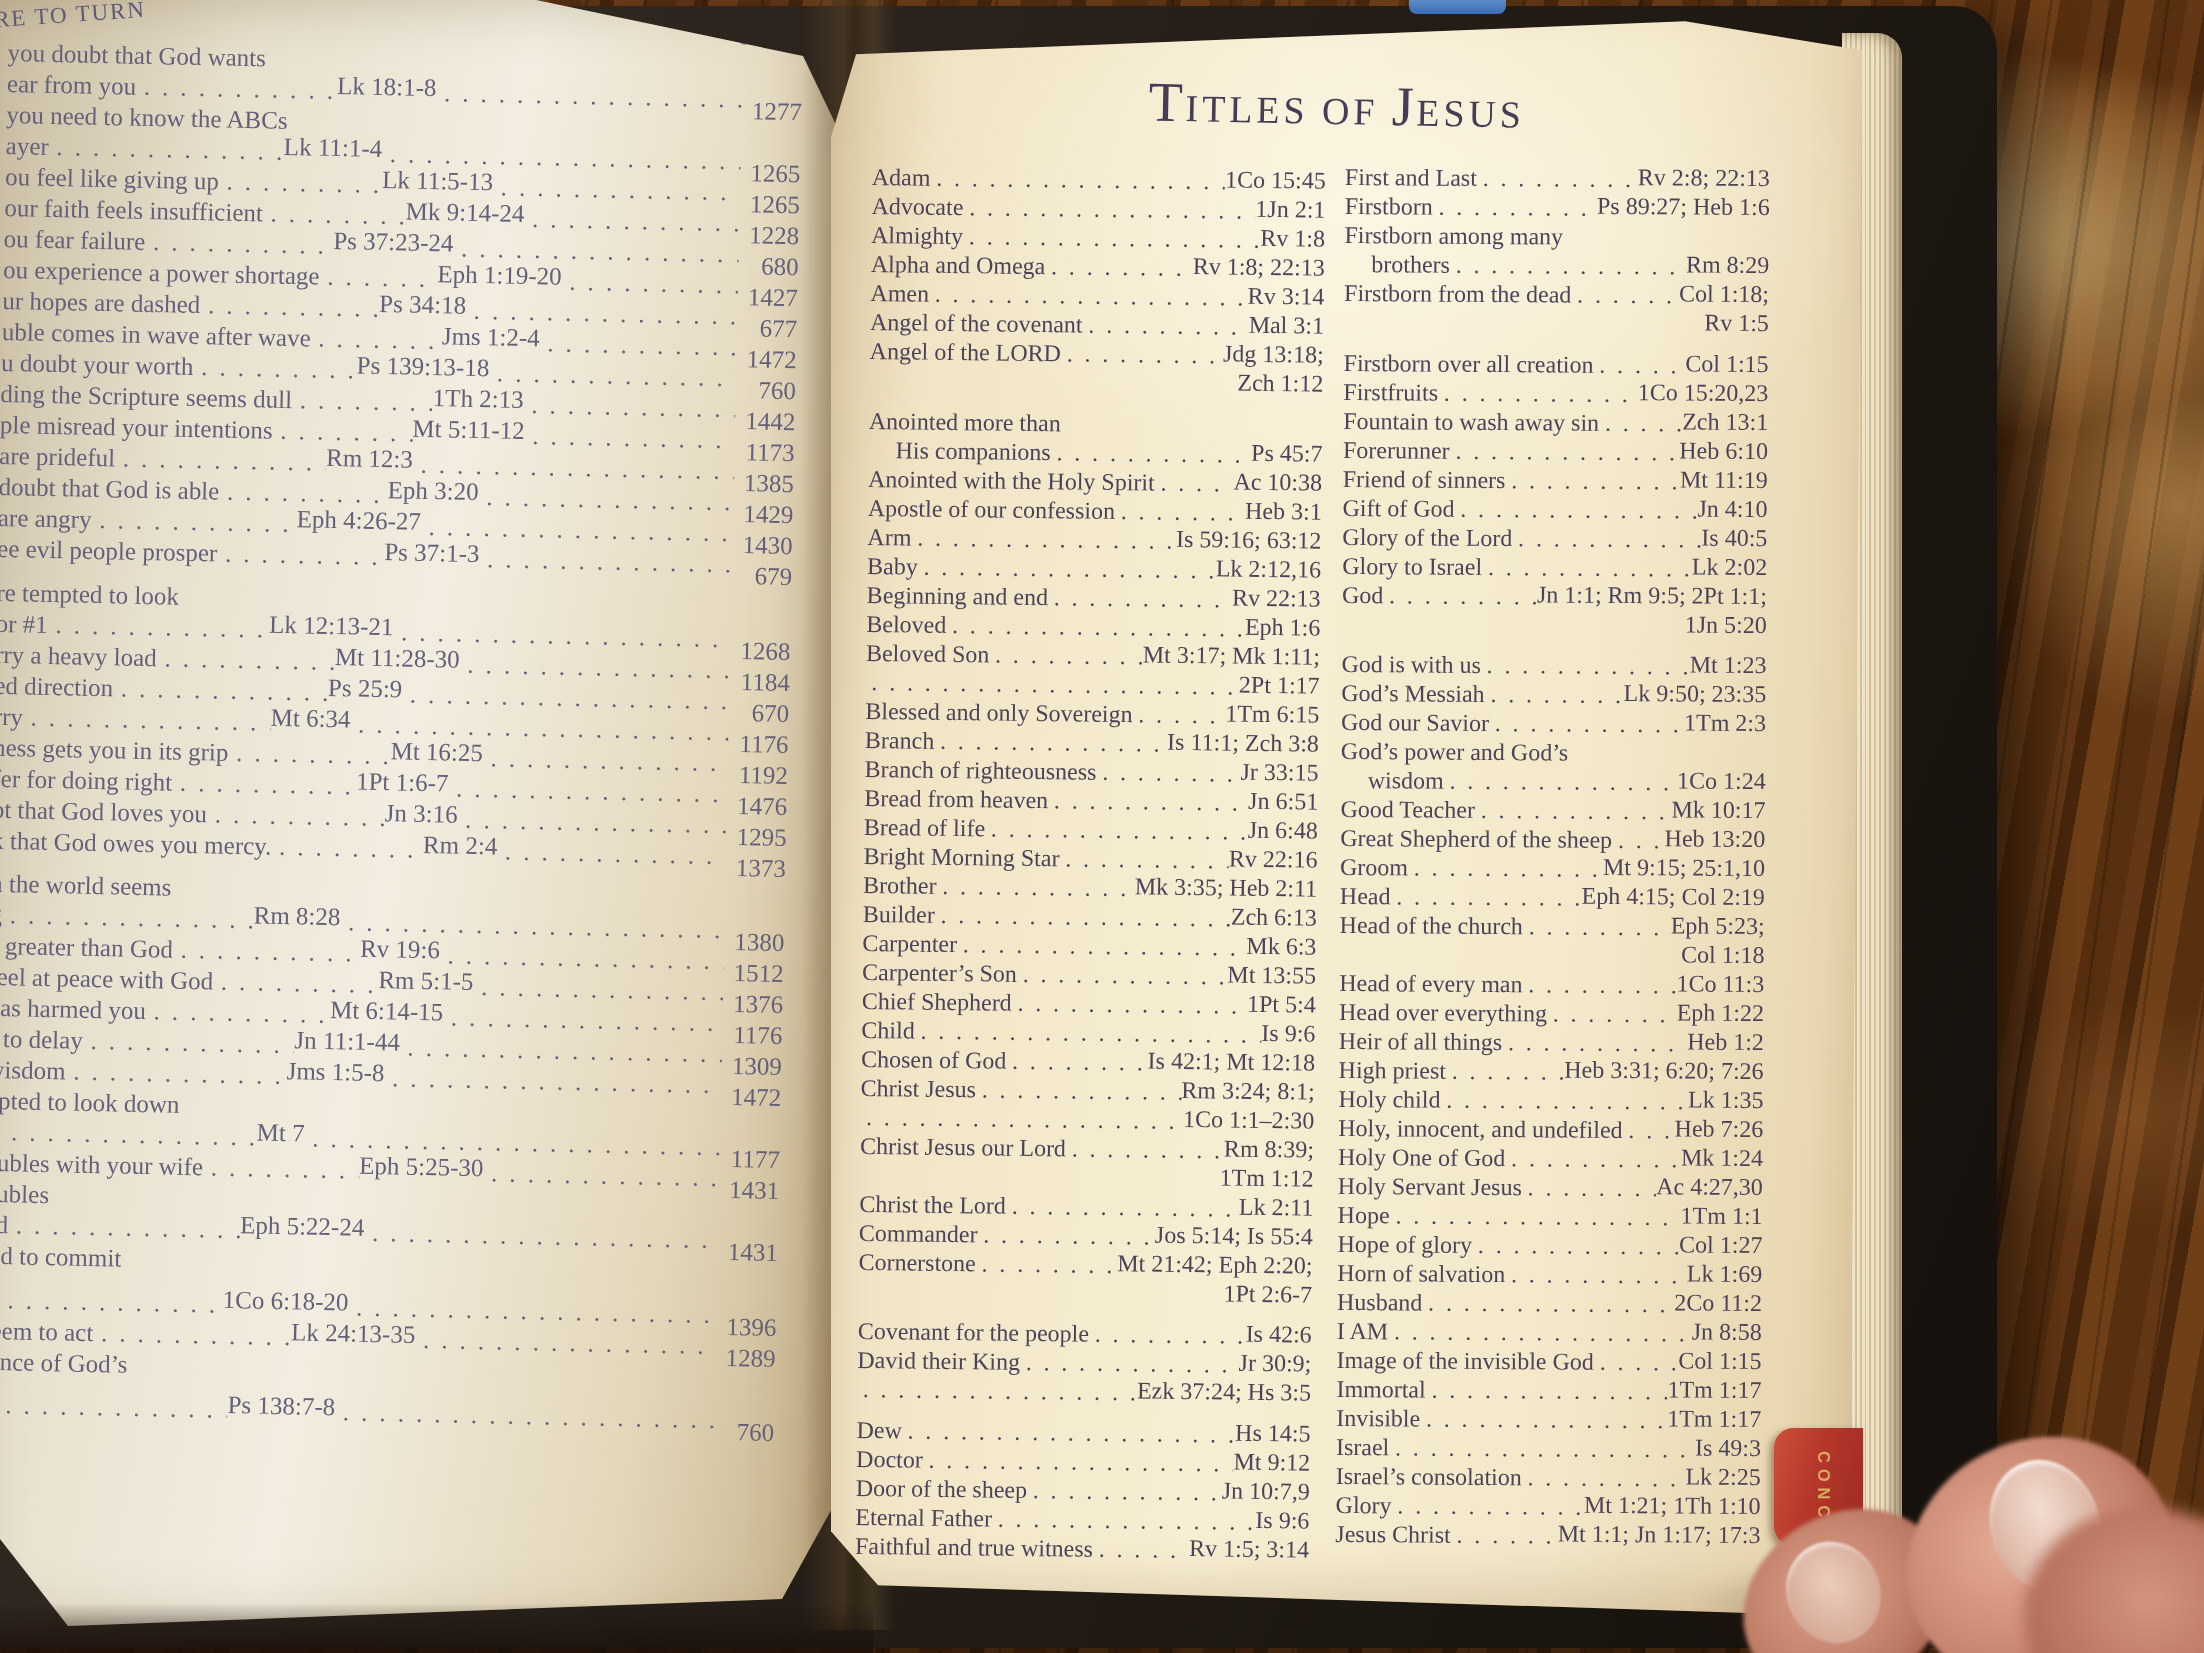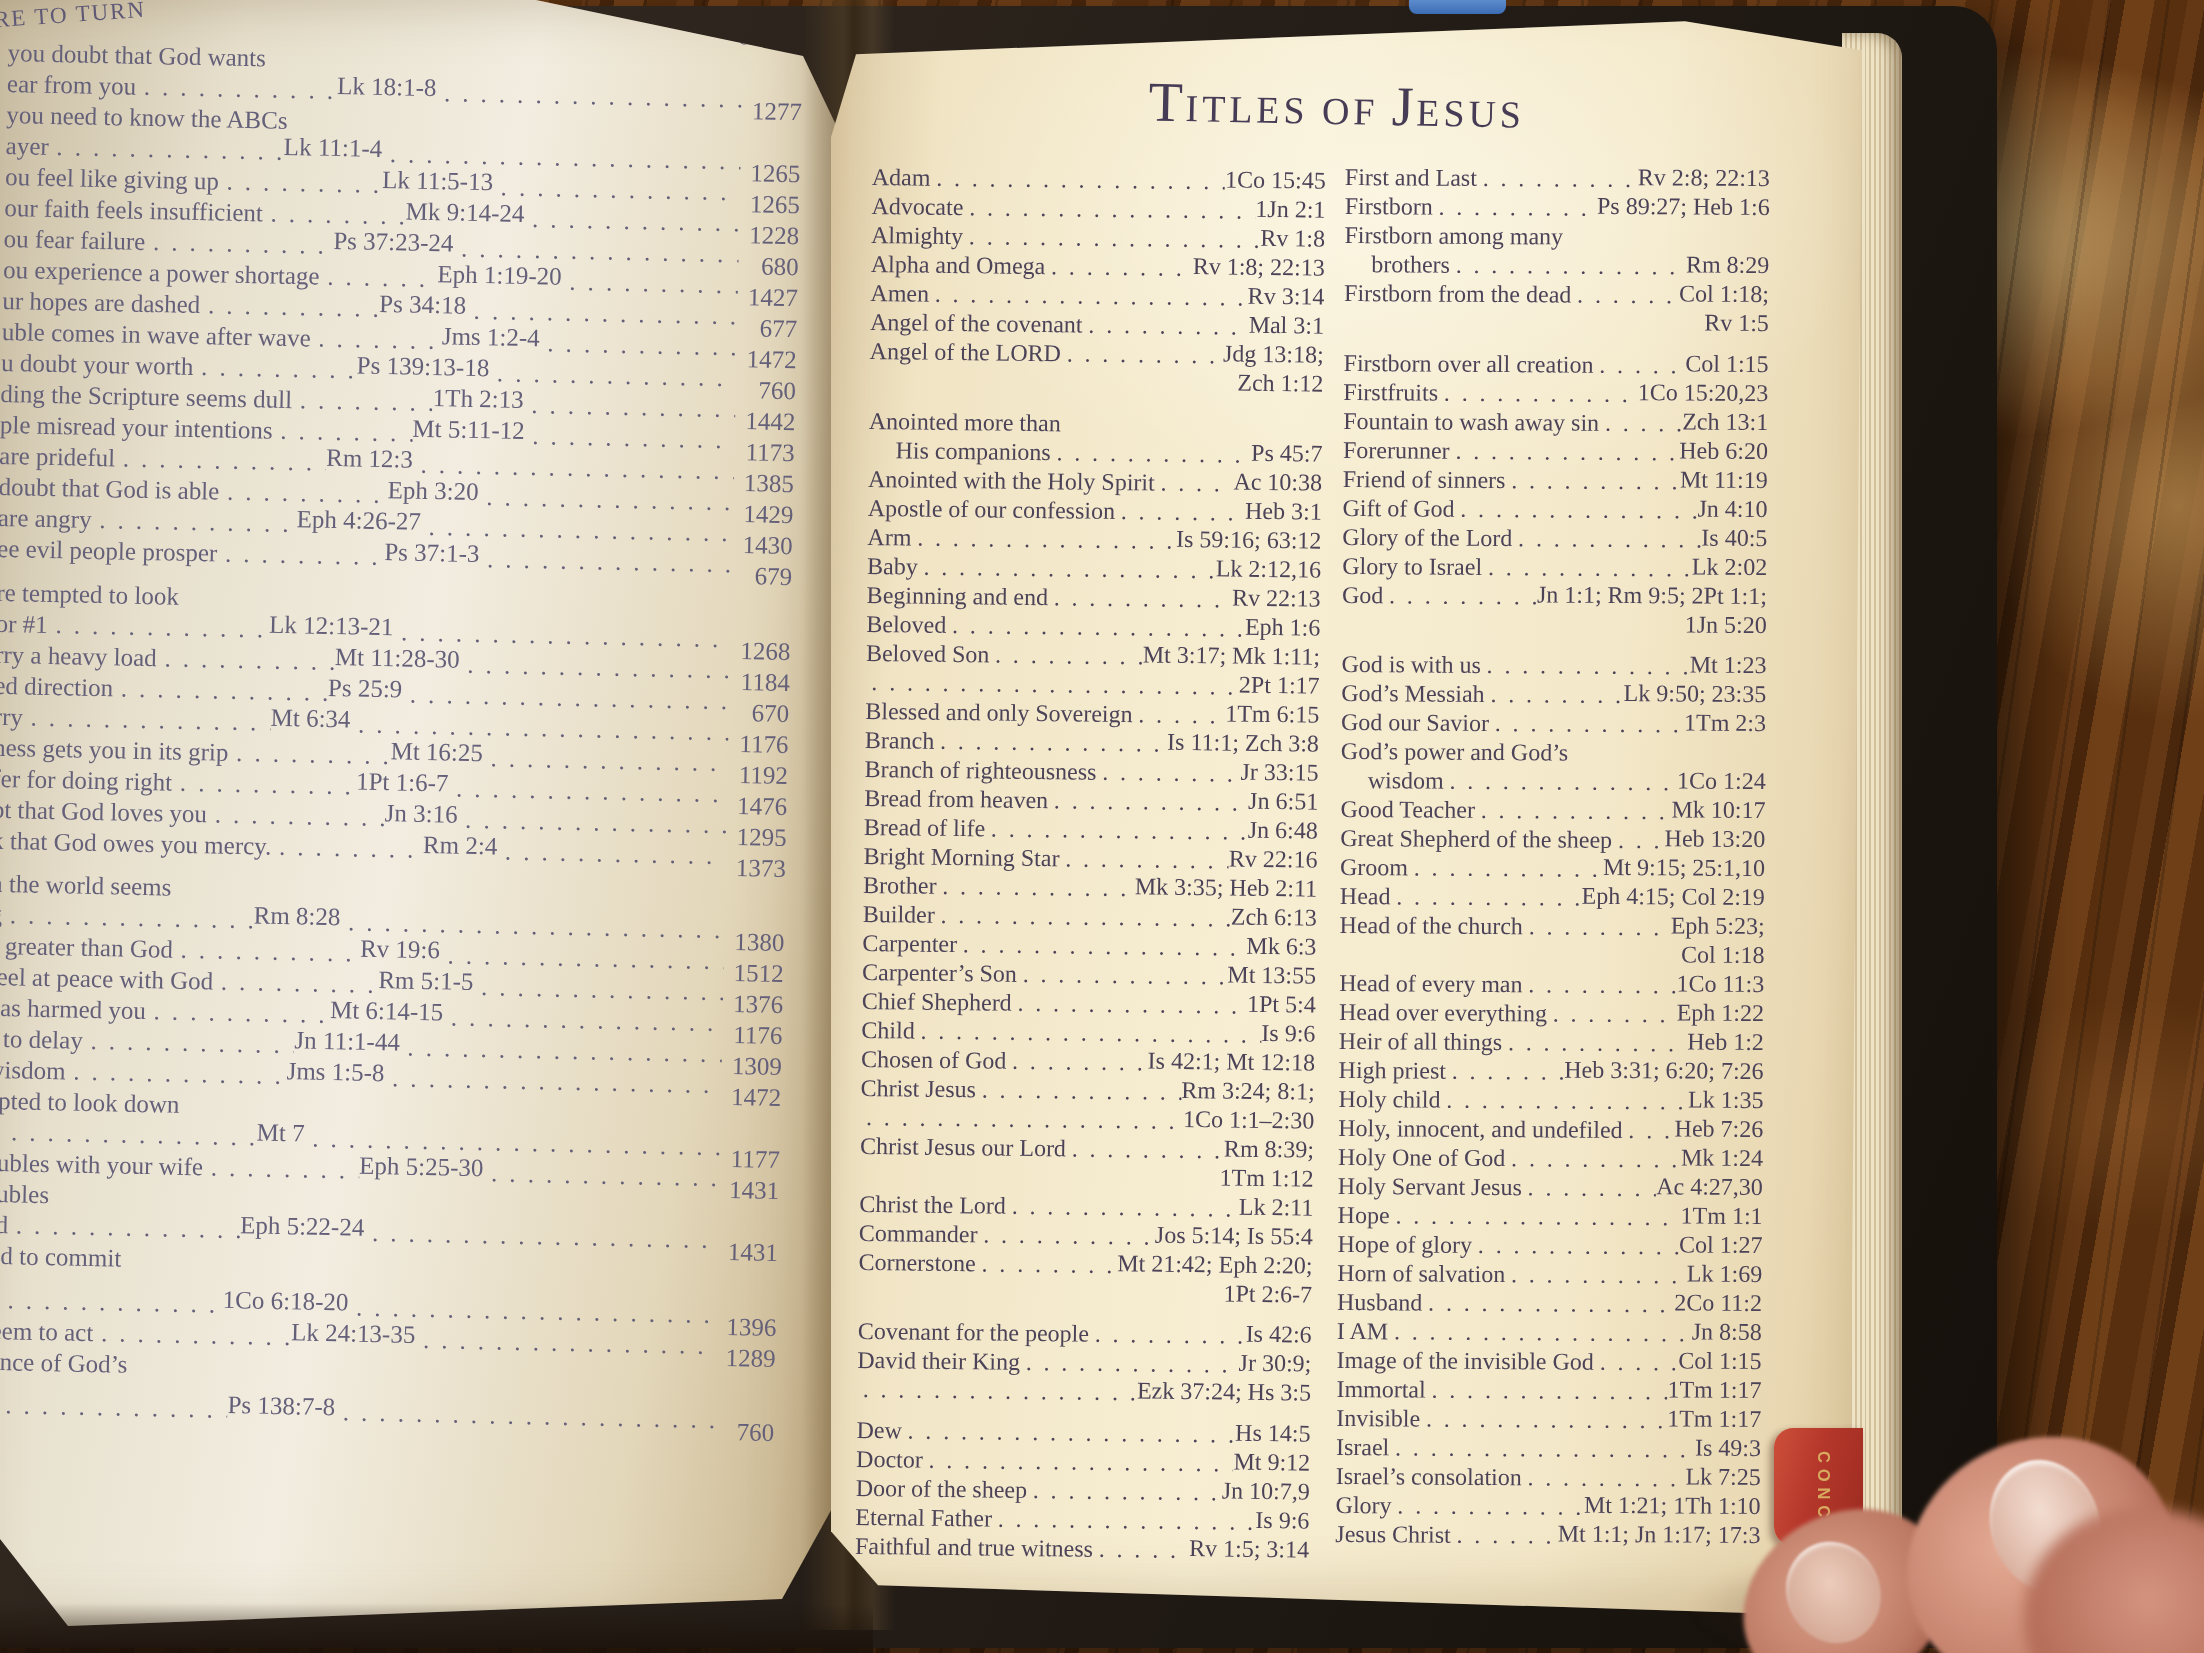--- a/index.html
+++ b/index.html
@@ -699,21 +699,21 @@
           <span class="r">1Co 15:20,23</span>
         </div>
         <div class="rrow">
           <span class="t">Fountain to wash away sin</span>
           <span class="l"></span>
           <span class="r">Zch 13:1</span>
         </div>
         <div class="rrow">
           <span class="t">Forerunner</span>
           <span class="l"></span>
-          <span class="r">Heb 6:20</span>
+          <span class="r">Heb 6:10</span>
         </div>
         <div class="rrow">
           <span class="t">Friend of sinners</span>
           <span class="l"></span>
           <span class="r">Mt 11:19</span>
         </div>
         <div class="rrow">
           <span class="t">Gift of God</span>
           <span class="l"></span>
           <span class="r">Jn 4:10</span>
@@ -873,21 +873,21 @@
           <span class="r">1Tm 1:17</span>
         </div>
         <div class="rrow">
           <span class="t">Israel</span>
           <span class="l"></span>
           <span class="r">Is 49:3</span>
         </div>
         <div class="rrow">
           <span class="t">Israel’s consolation</span>
           <span class="l"></span>
-          <span class="r">Lk 7:25</span>
+          <span class="r">Lk 2:25</span>
         </div>
         <div class="rrow">
           <span class="t">Glory</span>
           <span class="l"></span>
           <span class="r">Mt 1:21; 1Th 1:10</span>
         </div>
         <div class="rrow">
           <span class="t">Jesus Christ</span>
           <span class="l"></span>
           <span class="r">Mt 1:1; Jn 1:17; 17:3</span>

